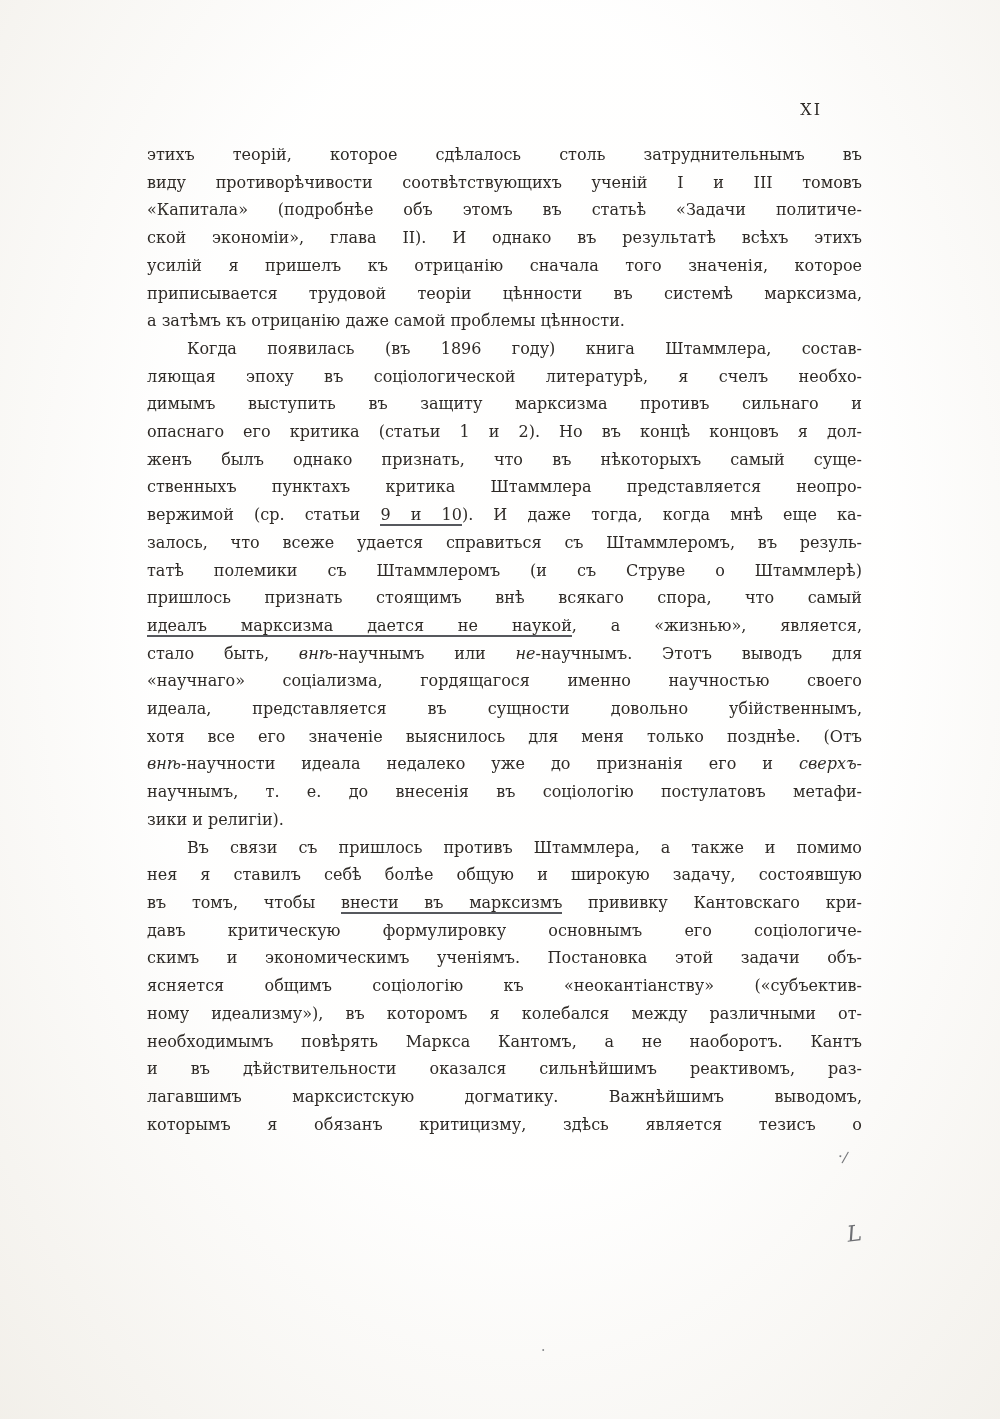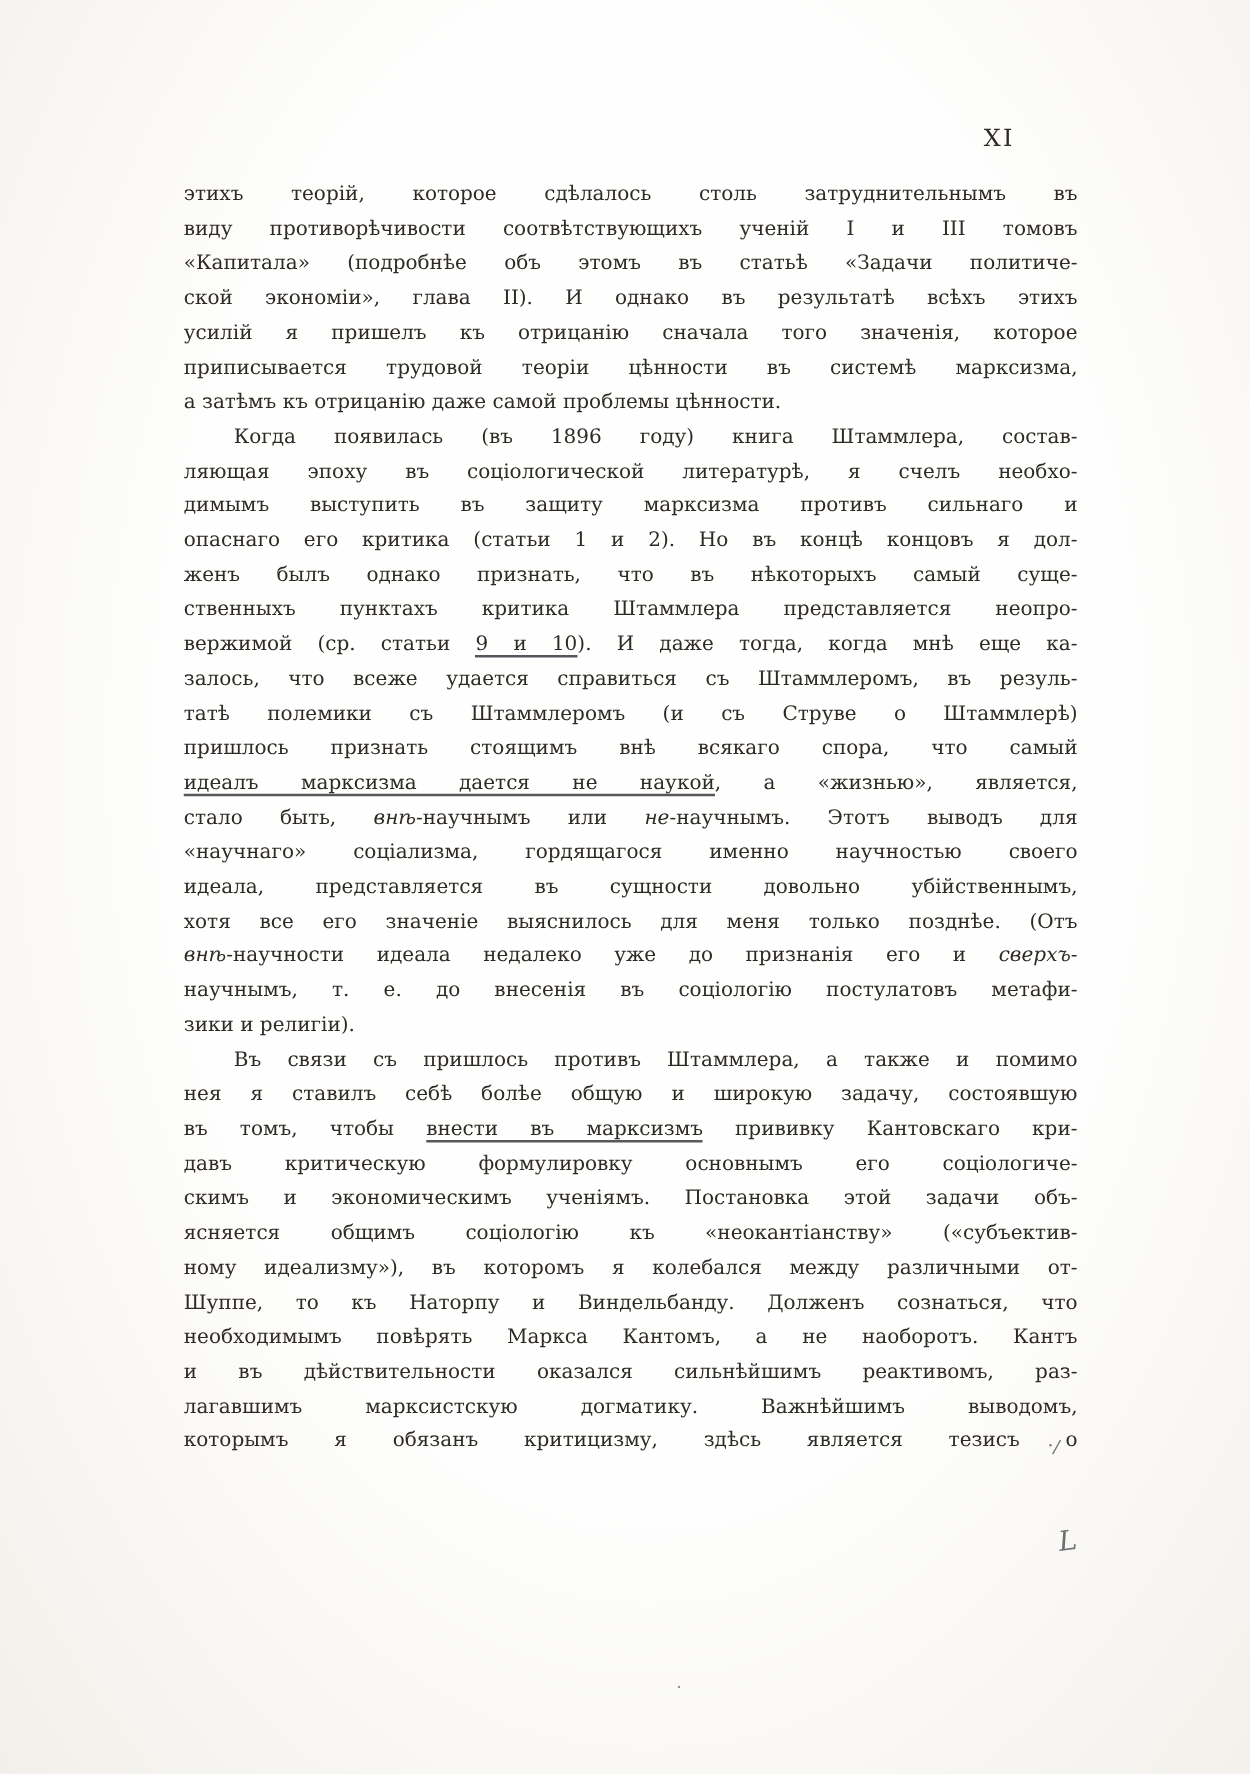--- a/index.html
+++ b/index.html
@@ -14,22 +14,22 @@
     width: 1000px;
     height: 1419px;
     background-color: var(--paper, #fcfbf8);
     background-image: radial-gradient(ellipse at 52% 42%, rgba(255,255,255,0.9) 50%, rgba(234,230,222,0.55) 100%);
     color: var(--ink, #2e2a26);
     overflow: hidden;
   }
   .pagenum {
     position: absolute;
     top: 100px;
-    right: 188px;
-    font-size: 19px;
+    right: 178px;
+    font-size: 16px;
     letter-spacing: 2px;
     color: var(--ink, #2e2a26);
   }
   .text-block {
     position: absolute;
     top: 141px;
     left: 147px;
     width: 715px;
   }
   .line {
@@ -109,21 +109,20 @@
         <div class="line end"><span>зики и религіи).</span></div>
       </div>
       <div class="paragraph">
         <div class="line indent"><span>Въ связи съ пришлось противъ Штаммлера, а также и помимо</span></div>
         <div class="line"><span>нея я ставилъ себѣ болѣе общую и широкую задачу, состоявшую</span></div>
         <div class="line"><span>въ томъ, чтобы </span><span class="pencil-underline">внести въ марксизмъ</span><span> прививку Кантовскаго кри-</span></div>
         <div class="line"><span>давъ критическую формулировку основнымъ его соціологиче-</span></div>
         <div class="line"><span>скимъ и экономическимъ ученіямъ. Постановка этой задачи объ-</span></div>
         <div class="line"><span>ясняется общимъ соціологію къ «неокантіанству» («субъектив-</span></div>
         <div class="line"><span>ному идеализму»), въ которомъ я колебался между различными от-</span></div>
-        <div class="line"><span>Шуппе, то къ Наторпу и Виндельбанду. Долженъ сознаться, что</span></div>
         <div class="line"><span>необходимымъ повѣрять Маркса Кантомъ, а не наоборотъ. Кантъ</span></div>
         <div class="line"><span>и въ дѣйствительности оказался сильнѣйшимъ реактивомъ, раз-</span></div>
         <div class="line"><span>лагавшимъ марксистскую догматику. Важнѣйшимъ выводомъ,</span></div>
         <div class="line"><span>которымъ я обязанъ критицизму, здѣсь является тезисъ о</span></div>
       </div>
     </div>
 
   <div class="pencil-mark mark-mid">·∕</div>
 
   <div class="pencil-mark mark-corner">L</div>

